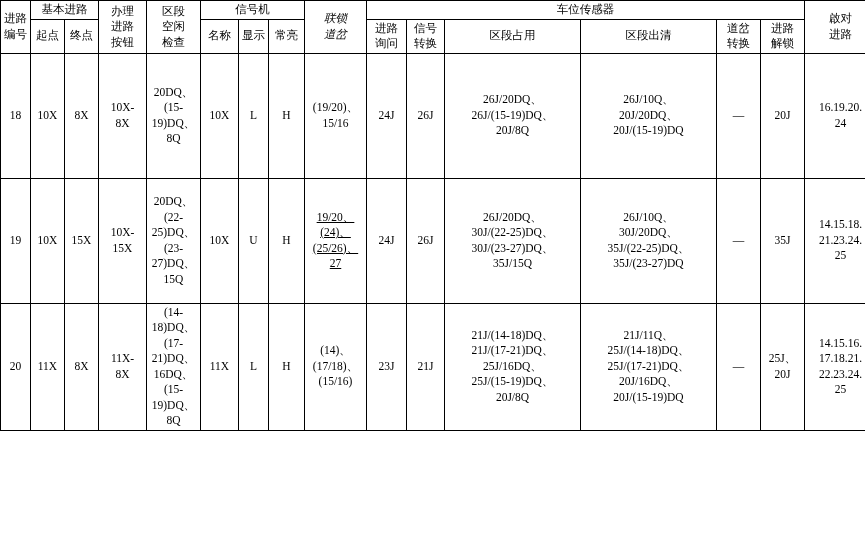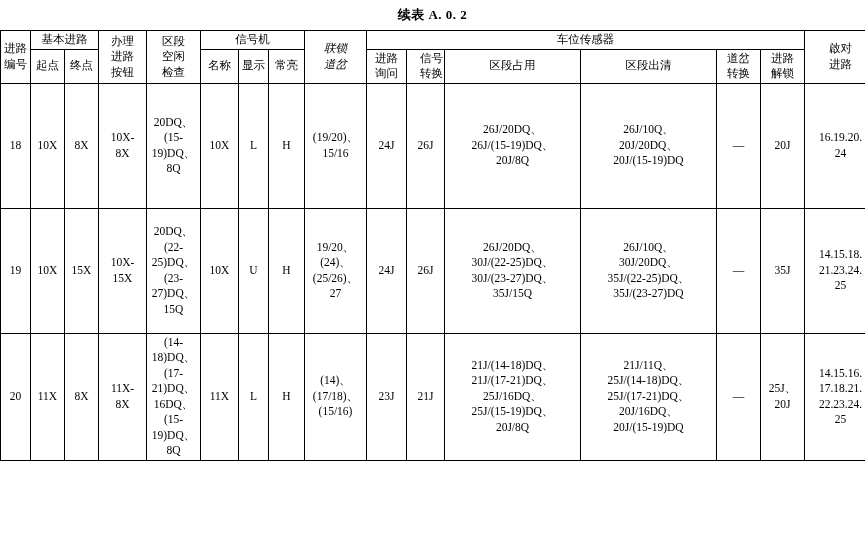--- a/index.html
+++ b/index.html
@@ -76,21 +76,20 @@
   .col-zdcq { width: 136px; }
   .col-dczh { width: 44px; }
   .col-jljs { width: 44px; }
   .col-qdjl { width: 72px; }
 </style>
 </head>
 <body>
 
 <div id="page">
 
-  <div class="doc-title">续表 A. 0. 2</div>
 
   <table class="main">
     <colgroup>
       <col class="col-jlbh">
       <col class="col-qd">
       <col class="col-zd">
       <col class="col-anniu">
       <col class="col-qdjc">
       <col class="col-mc">
       <col class="col-xs">
@@ -125,21 +124,21 @@
 
       </tr>
       <tr>
         <th class="hdr-small">起点</th>
         <th class="hdr-small">终点</th>
         <th class="hdr-small">名称</th>
         <th class="hdr-small">显示</th>
         <th class="hdr-small">常亮</th>
         <th class="hdr-small" style="white-space:pre-line;">进路
 询问</th>
-        <th class="hdr-small" style="white-space:pre-line;text-align:right;">信号
+        <th class="hdr-small" style="white-space:pre-line;">信号
 转换</th>
         <th class="hdr-small">区段占用</th>
         <th class="hdr-small">区段出清</th>
         <th class="hdr-small" style="white-space:pre-line;">道岔
 转换</th>
         <th class="hdr-small" style="white-space:pre-line;">进路
 解锁</th>
       </tr>
     </thead>
     <tbody>
@@ -177,21 +176,21 @@
         <td>15X</td>
         <td class="cell-multi" style="white-space:pre-line;">10X-
 15X</td>
         <td class="cell-multi" style="white-space:pre-line;">20DQ、
 (22-25)DQ、
 (23-27)DQ、
 15Q</td>
         <td>10X</td>
         <td>U</td>
         <td>H</td>
-        <td class="cell-multi" style="white-space:pre-line;">19/20、
+        <td class="cell-multi" style="white-space:pre-line;text-decoration:underline;">19/20、
 (24)、
 (25/26)、
 27</td>
         <td>24J</td>
         <td>26J</td>
         <td class="cell-multi" style="white-space:pre-line;">26J/20DQ、
 30J/(22-25)DQ、
 30J/(23-27)DQ、
 35J/15Q</td>
         <td class="cell-multi" style="white-space:pre-line;">26J/10Q、

